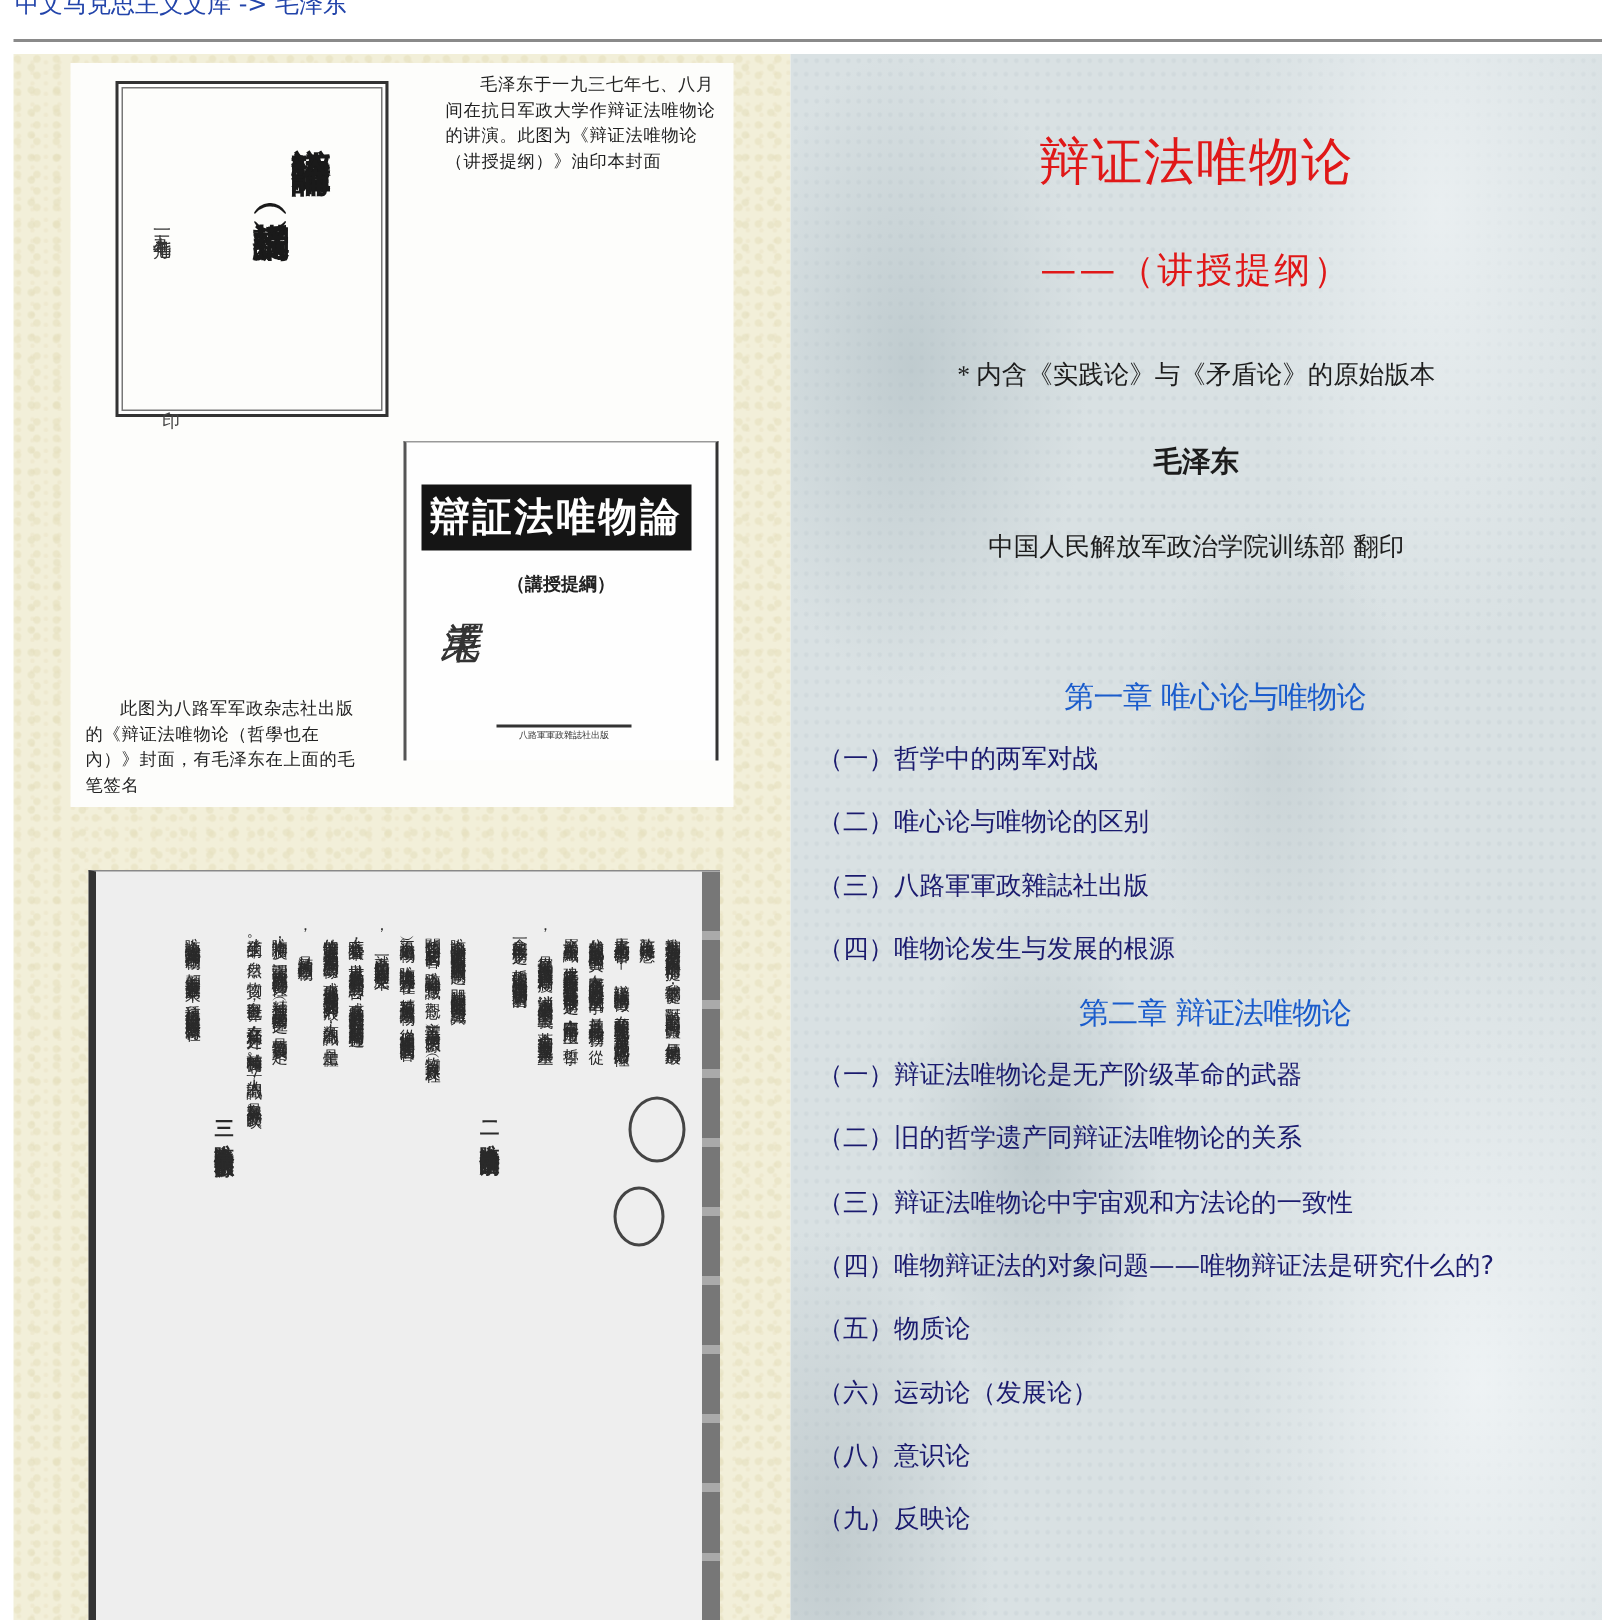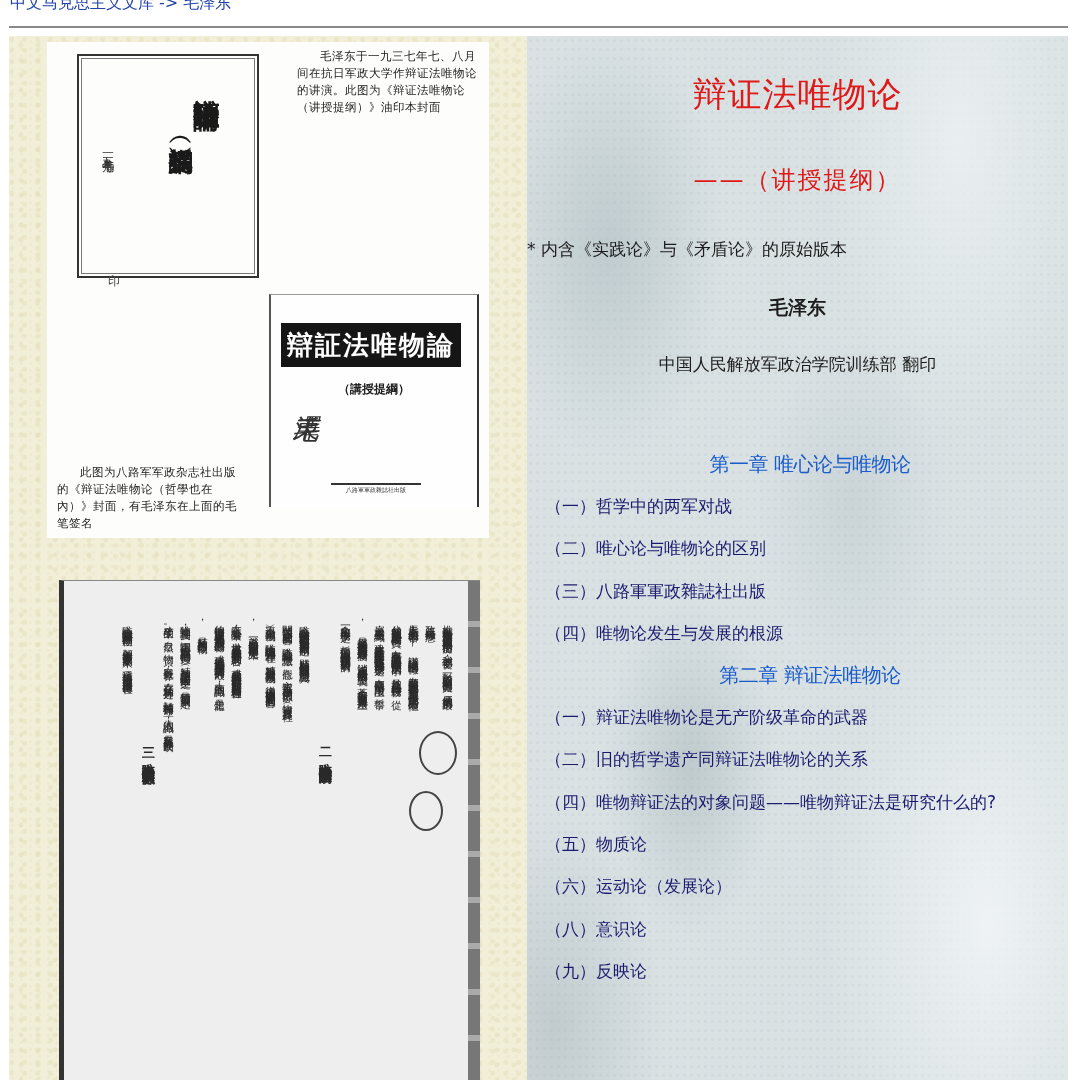--- a/index.html
+++ b/index.html
@@ -210,39 +210,41 @@
     }
     .page-scribble {
       position: absolute;
       border: 2px solid #444;
       border-radius: 50%;
     }
 
     
     .doc-title {
       position: absolute;
-      left: 0; top: 36px; width: 541px;
+      left: 0; top: 49px; width: 541px;
       text-align: center;
       font-size: 34px;
       color: #e01818;
       letter-spacing: 1px;
     }
     .doc-subtitle {
       position: absolute;
       left: 0; top: 128px; width: 541px;
       text-align: center;
       font-size: 24px;
       color: #e01818;
       letter-spacing: 2px;
     }
     .doc-note {
       position: absolute;
       left: 0; top: 202px; width: 541px;
+      text-align: center;
       font-size: 17px;
       color: #1c1c1c;
+      font-family: Liberation Serif, serif;
     }
     .doc-author {
       position: absolute;
       left: 0; top: 259px; width: 541px;
       text-align: center;
       font-size: 19px;
       font-weight: bold;
       color: #1c1c1c;
     }
     .doc-publisher {
@@ -345,20 +347,21 @@
     <div class="toc">
       <div class="toc-chapter">第一章 唯心论与唯物论</div>
       <a href="#" class="toc-item">（一）哲学中的两军对战</a>
       <a href="#" class="toc-item">（二）唯心论与唯物论的区别</a>
       <a href="#" class="toc-item">（三）八路軍軍政雜誌社出版</a>
       <a href="#" class="toc-item">（四）唯物论发生与发展的根源</a>
 
       <div class="toc-chapter">第二章 辩证法唯物论</div>
       <a href="#" class="toc-item">（一）辩证法唯物论是无产阶级革命的武器</a>
       <a href="#" class="toc-item">（二）旧的哲学遗产同辩证法唯物论的关系</a>
+      <a href="#" class="toc-item">（三）辩证法唯物论中宇宙观和方法论的一致性</a>
       <a href="#" class="toc-item">（四）唯物辩证法的对象问题——唯物辩证法是研究什么的?</a>
       <a href="#" class="toc-item">（五）物质论</a>
       <a href="#" class="toc-item">（六）运动论（发展论）</a>
       <a href="#" class="toc-item">（八）意识论</a>
       <a href="#" class="toc-item">（九）反映论</a>
     </div>
   </div>
 
 </div>
 

